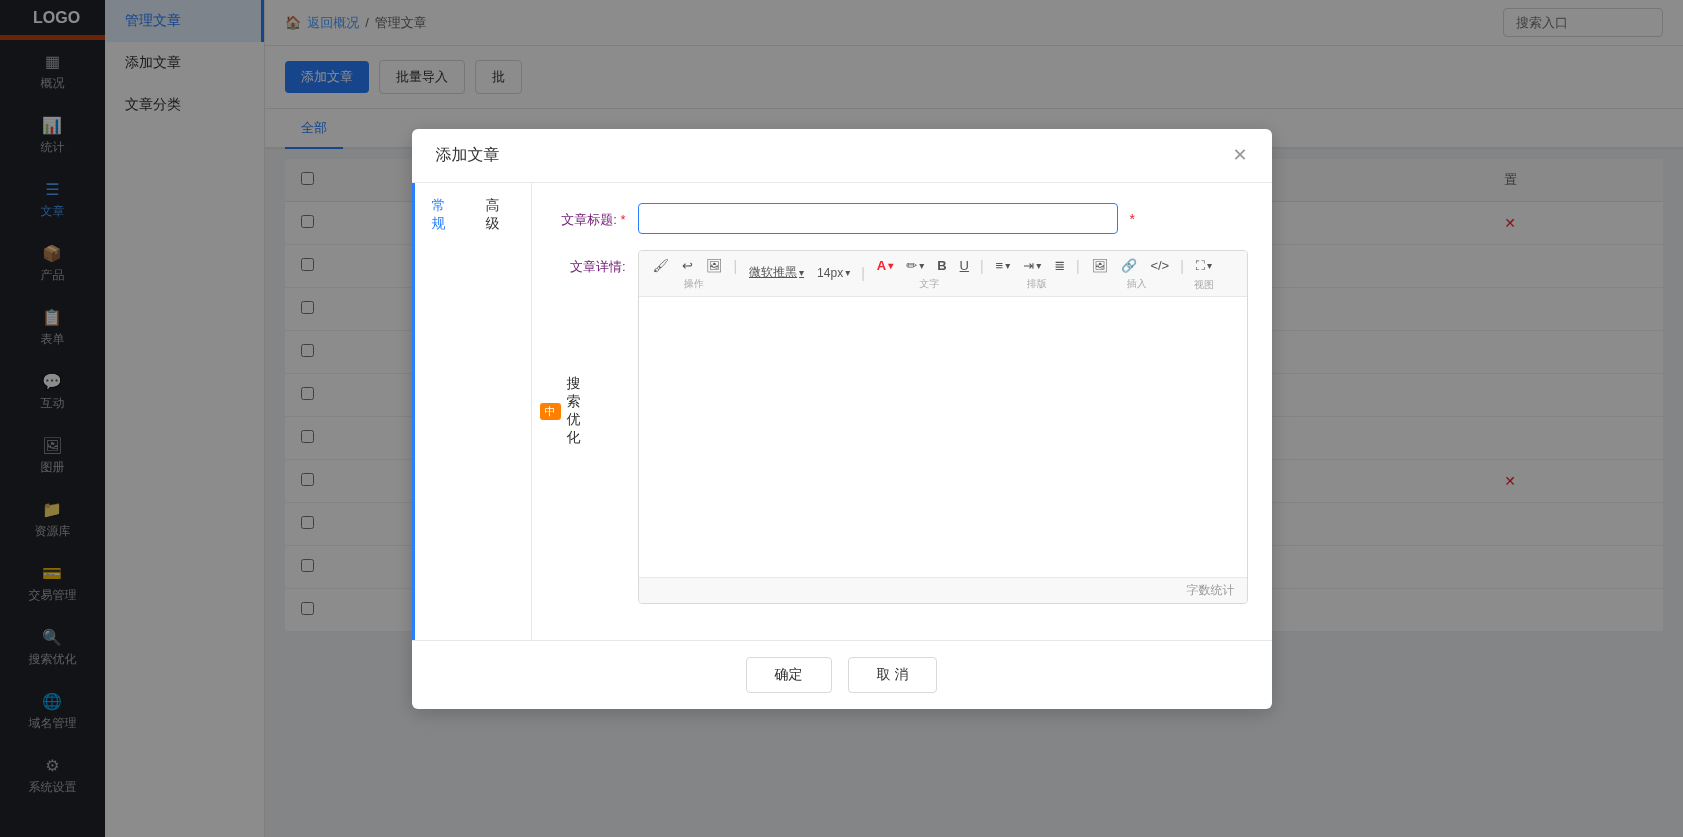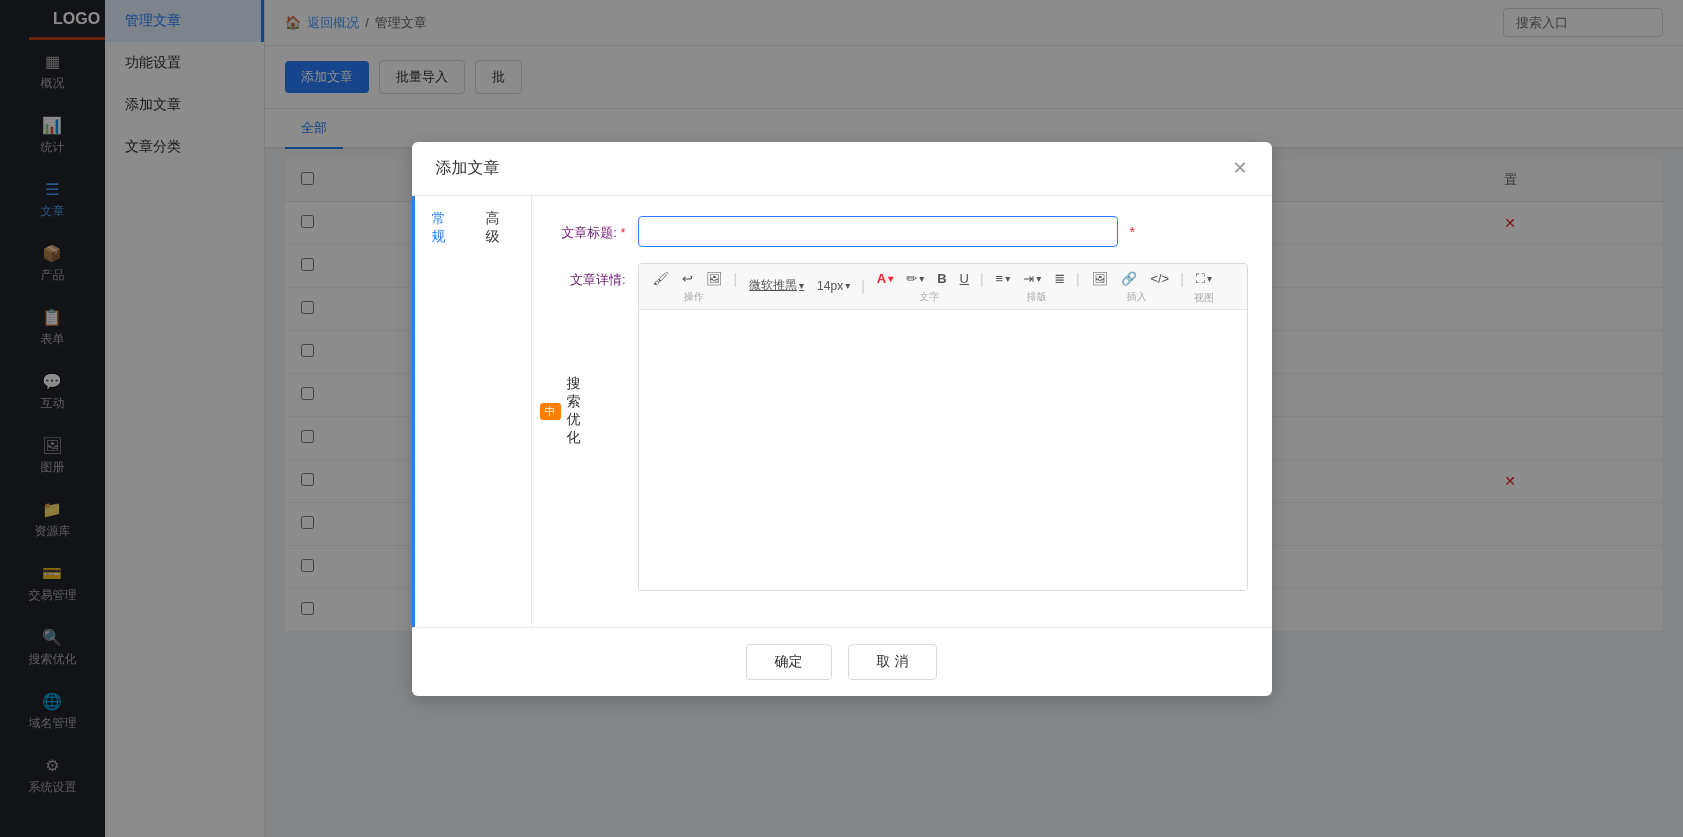--- a/index.html
+++ b/index.html
@@ -9,29 +9,28 @@
     .sidebar {
       width: 105px;
       background: #1f2329;
       color: #ccc;
       display: flex;
       flex-direction: column;
       flex-shrink: 0;
       height: 100%;
     }
     .sidebar-logo {
-      padding: 12px 24px;
+      padding: 12px 33px;
       color: #fff;
       font-size: 16px;
       font-weight: bold;
-      border-bottom: 3px solid #c2410c;
+      border-bottom: 5px solid #c2410c;
       height: 40px;
       display: flex;
       align-items: center;
-      margin-left: 29px;
     }
     .sidebar-item {
       display: flex;
       flex-direction: column;
       align-items: center;
       padding: 12px 8px;
       cursor: pointer;
       color: #aaa;
       font-size: 12px;
       gap: 4px;
@@ -460,21 +459,20 @@
   <div class="sidebar-item">
     <span class="icon">⚙</span>
     <span>系统设置</span>
   </div>
 </div>
 
 <div class="main-wrapper">
 
   <div class="sub-sidebar">
     <div class="sub-sidebar-item active">管理文章</div>
-    <div class="sub-sidebar-item">功能设置</div>
     <div class="sub-sidebar-item">添加文章</div>
     <div class="sub-sidebar-item">文章分类</div>
   </div>
 
   <div class="main-content">
 
     <div class="topbar">
       <div class="breadcrumb">
         <span style="color:#4e9fff;">🏠</span>
         <span style="color:#4e9fff; cursor:pointer;">返回概况</span>
@@ -733,20 +731,23 @@
                 <div class="toolbar-section-btns">
                   <button class="toolbar-btn">⛶ <span class="drop">▾</span></button>
                 </div>
                 <div class="toolbar-section-label">视图</div>
               </div>
             </div>
 
 
             <div class="editor-content" contenteditable="true" style=""></div>
 
+            <div class="editor-footer">
+              <span>字数统计</span>
+            </div>
           </div>
         </div>
       </div>
     </div>
 
     <div class="modal-footer">
       <button class="btn-confirm">确定</button>
       <button class="btn-cancel">取 消</button>
     </div>
   </div>

